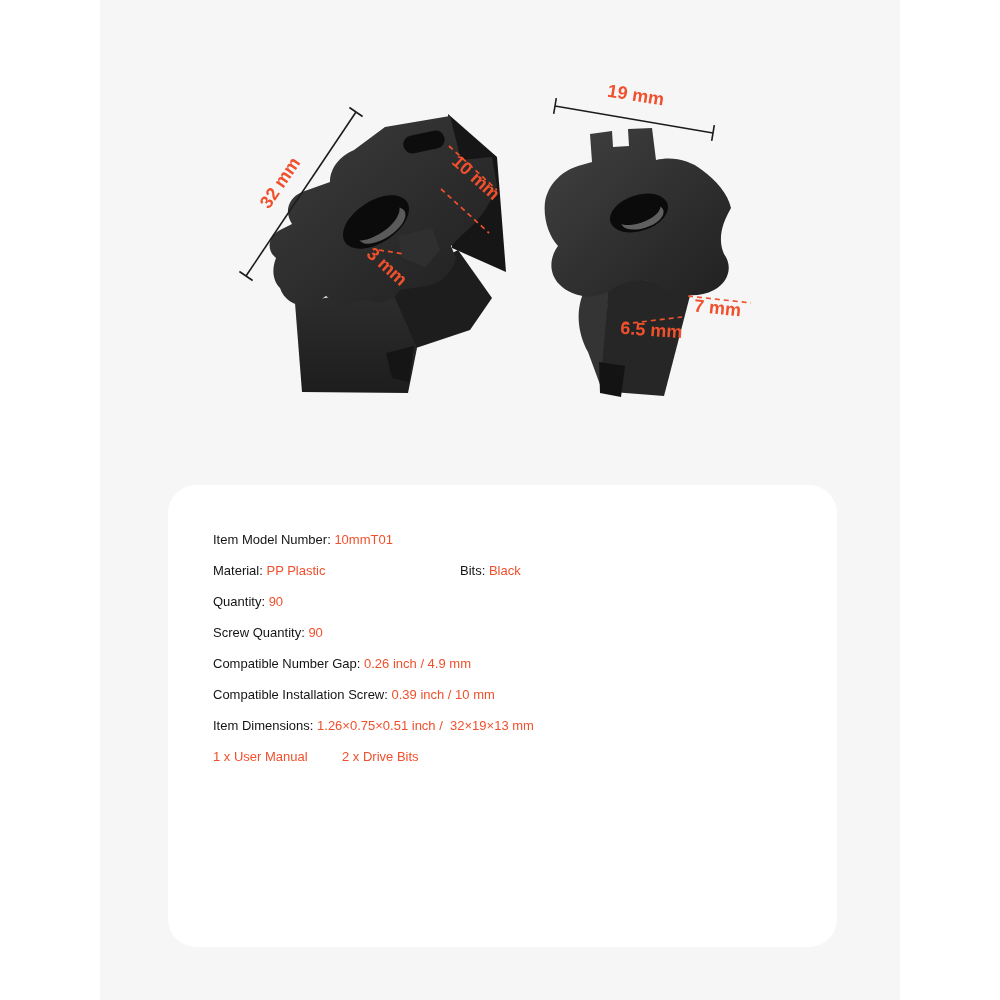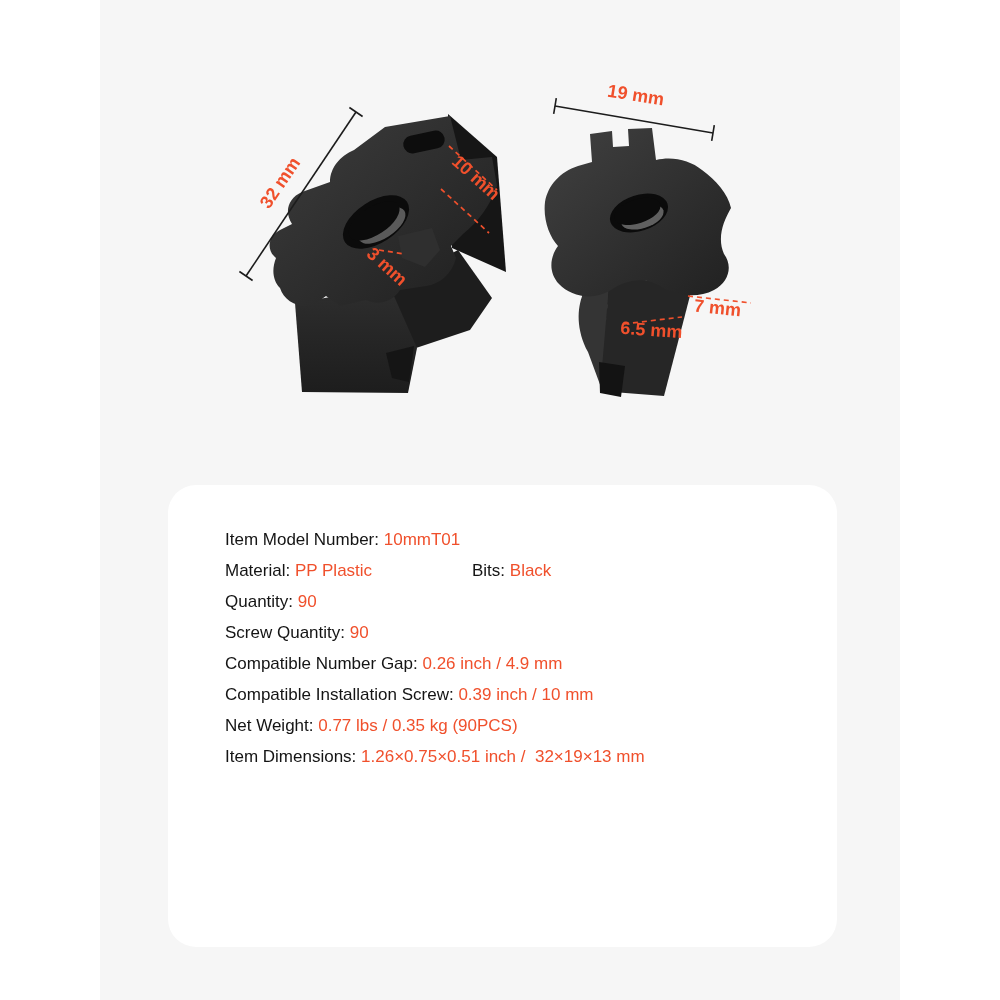--- a/index.html
+++ b/index.html
@@ -6,21 +6,21 @@
   .canvas{position:relative;width:1000px;height:1000px;background:#ffffff;
           font-family:"Liberation Sans",sans-serif;overflow:hidden;}
   .band{position:absolute;left:100px;top:0;width:800px;height:1000px;background:#f6f6f6;}
   .hero{position:absolute;left:0;top:0;width:1000px;height:470px;}
   .anno-text{font-size:18px;font-weight:bold;fill:#f0502c;}
   .dim-line{stroke:#1c1c1c;stroke-width:1.6;fill:none;}
   .dash-line{stroke:#f0502c;stroke-width:1.7;fill:none;stroke-dasharray:5 4;}
   .card{position:absolute;left:168px;top:485px;width:669px;height:462px;
         background:#ffffff;border-radius:28px;}
   .specs{position:absolute;left:45px;top:39px;width:600px;}
-  .row{height:31px;line-height:31px;font-size:17px;color:#141414;white-space:pre;margin-left:12px;}
+  .row{height:31px;line-height:31px;font-size:13px;color:#141414;white-space:pre;}
   .val{color:#f0502c;}
   .pair1{display:inline-block;width:247px;vertical-align:top;}
   .pair2{display:inline-block;width:129px;vertical-align:top;}
 </style>
 </head>
 <body>
 
 <div class="canvas">
   <div class="band"></div>
 
@@ -112,22 +112,22 @@
 
       <div class="row"><span>Quantity: </span><span class="val">90</span></div>
 
 
       <div class="row"><span>Screw Quantity: </span><span class="val">90</span></div>
 
       <div class="row"><span>Compatible Number Gap: </span><span class="val">0.26 inch / 4.9 mm</span></div>
 
       <div class="row"><span>Compatible Installation Screw: </span><span class="val">0.39 inch / 10 mm</span></div>
 
-      <div class="row"><span>Net Weight: </span><span class="val">0.77 lbs / 0.35 kg (90PCS)</span></div>
 
       <div class="row"><span>Item Dimensions: </span><span class="val">1.26×0.75×0.51 inch /  32×19×13 mm</span></div>
 
 
+      <div class="row"><span class="pair2"><span class="val">1 x User Manual</span></span><span class="val">2 x Drive Bits</span></div>
 
 
     </div>
   </div>
 </div>
 
 </body></html>

